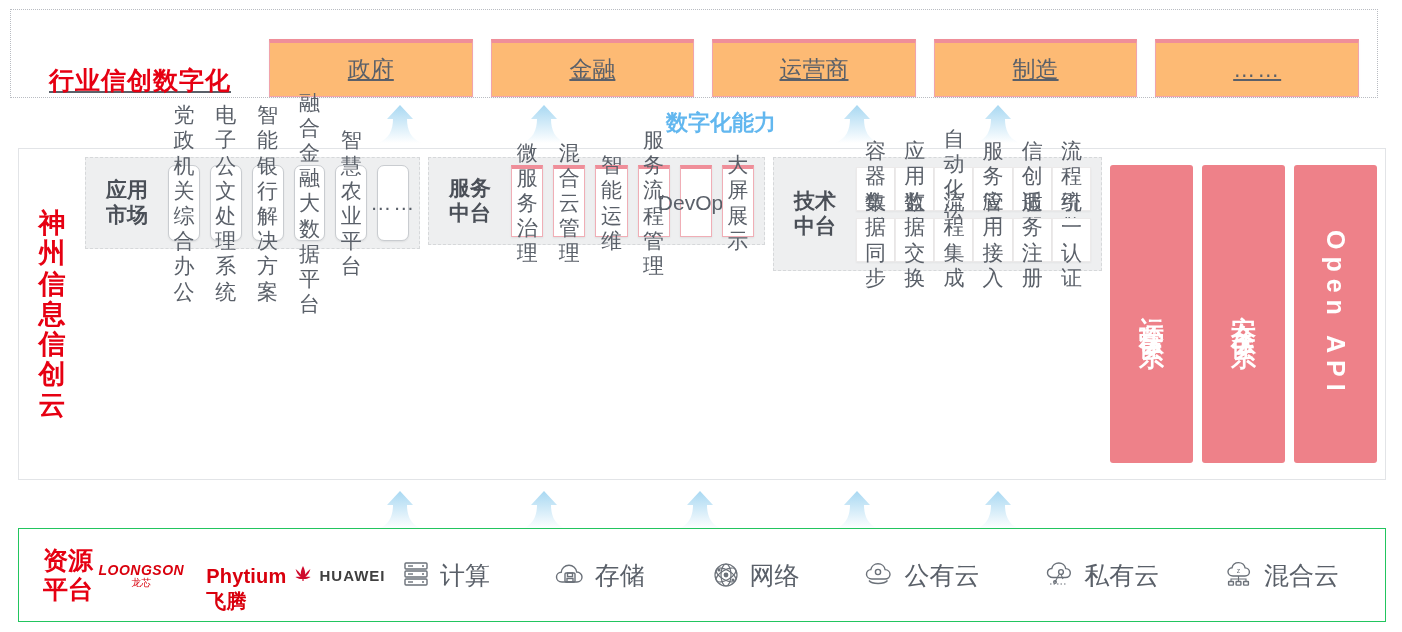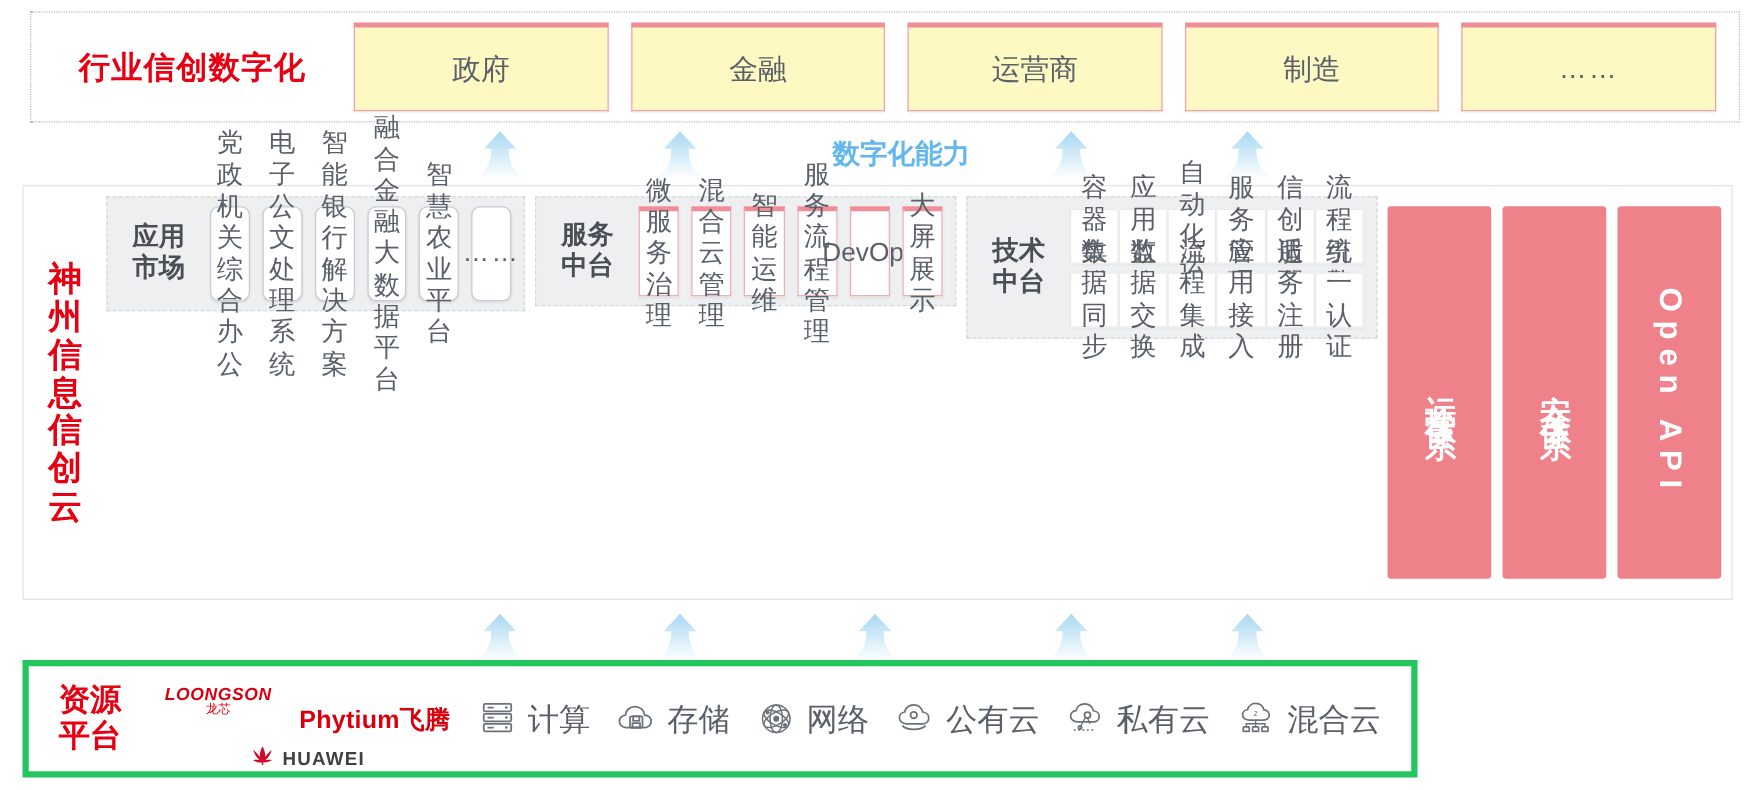--- a/index.html
+++ b/index.html
@@ -7,35 +7,35 @@
     width:1402px;height:632px;
     background:#ffffff;
     font-family:"Liberation Sans","DejaVu Sans",sans-serif;
     color:#5a6069;
     overflow:hidden;
   }
   .page{position:relative;width:1402px;height:632px;}
 
   
   .industry-band{
-    position:absolute;left:24px;top:9px;width:1368px;height:89px;
+    position:absolute;left:10px;top:9px;width:1368px;height:89px;
     border:1px dotted #b9bcc2;
     box-sizing:border-box;
-    display:flex;align-items:center;
+    display:flex;align-items:flex-end;text-decoration:underline;
   }
   .industry-title{
     width:258px;flex:none;text-align:center;
     color:#e60012;font-weight:bold;font-size:25px;
     letter-spacing:1px;
   }
   .industry-cards{
     flex:1;display:flex;align-items:center;gap:18px;padding-right:18px;
   }
   .industry-card{
-    flex:1;height:71px;background:#fef9c3;
+    flex:1;height:58px;background:#fdba74;
     border:1px solid #f1a3ac;
     border-top:4px solid #ef8e99;
     box-sizing:border-box;
     display:flex;align-items:center;justify-content:center;
     font-size:23px;color:#5a6069;
     box-shadow:0 1px 2px rgba(0,0,0,.06);
   }
   .industry-card.dots{font-size:22px;letter-spacing:2px;}
 
   
@@ -122,31 +122,31 @@
     writing-mode:vertical-rl;text-orientation:upright;
     font-size:25px;letter-spacing:9px;line-height:1;
   }
   .pillar .vtext-lat{
     writing-mode:vertical-rl;
     font-size:25px;letter-spacing:7px;line-height:1;
   }
 
   
   .resource-band{
-    position:absolute;left:18px;top:528px;width:1116px;height:94px;
-    border:5px solid #22c55e;box-sizing:border-box;background:#fff;
+    position:absolute;left:18px;top:528px;width:1368px;height:94px;
+    border:1px solid #22c55e;box-sizing:border-box;background:#fff;
     display:flex;align-items:center;
   }
   .resource-title{
     width:98px;flex:none;text-align:center;
     color:#e60012;font-weight:bold;font-size:25px;line-height:1.18;
   }
   .resource-title span{display:block;}
   .vendor-logos{
-    width:250px;flex:none;display:flex;flex-direction:column;
+    width:250px;flex:none;display:flex;flex-direction:row;
     align-items:center;justify-content:center;gap:7px;
   }
   .vendor-row{display:flex;align-items:center;justify-content:center;gap:22px;}
   .logo-loongson{
     display:flex;flex-direction:column;align-items:center;line-height:1;
   }
   .logo-loongson .ls-en{
     color:#d9000d;font-weight:bold;font-size:14px;font-style:italic;letter-spacing:.5px;
   }
   .logo-loongson .ls-cn{color:#d9000d;font-size:10px;margin-top:1px;}

